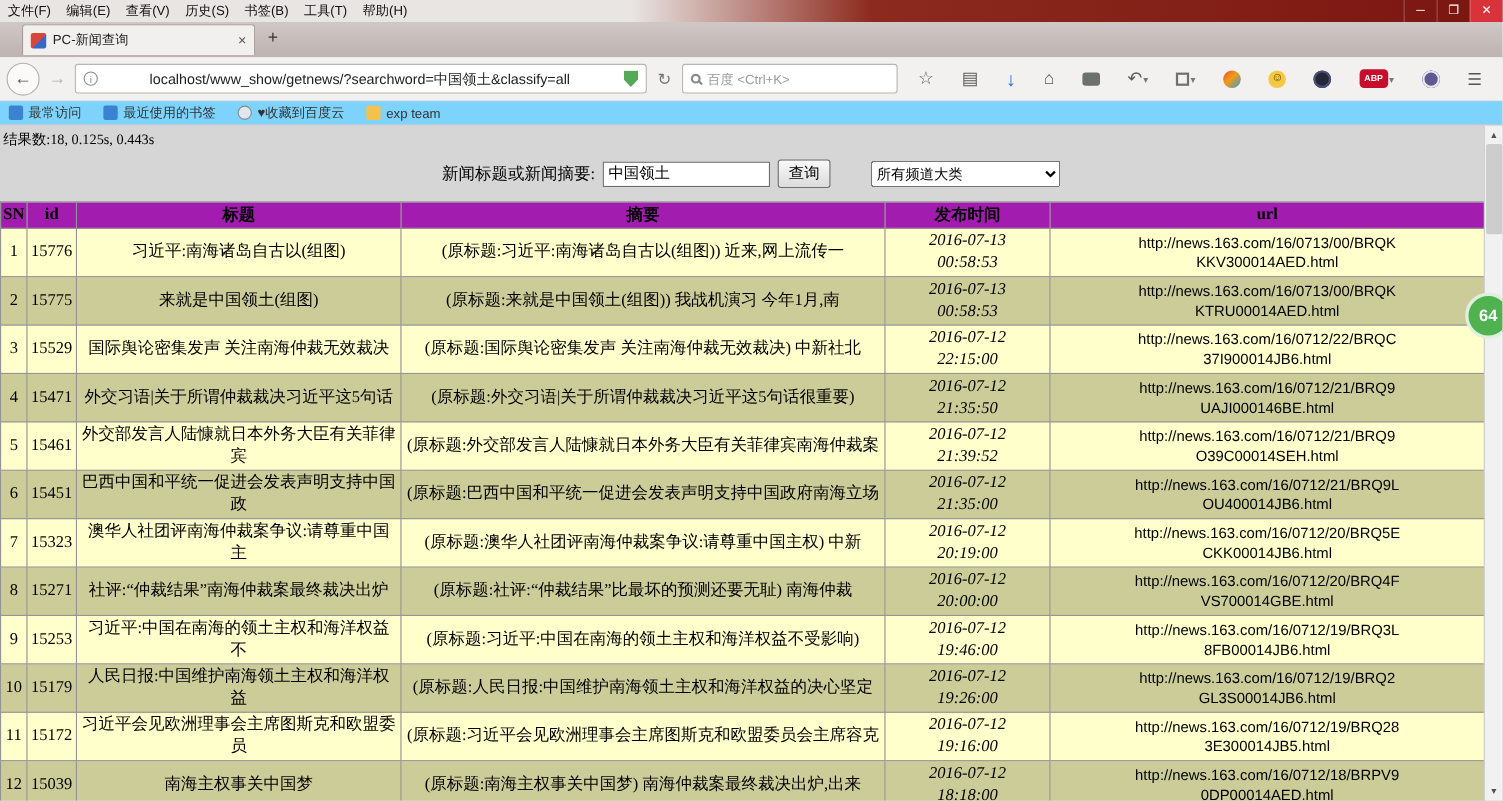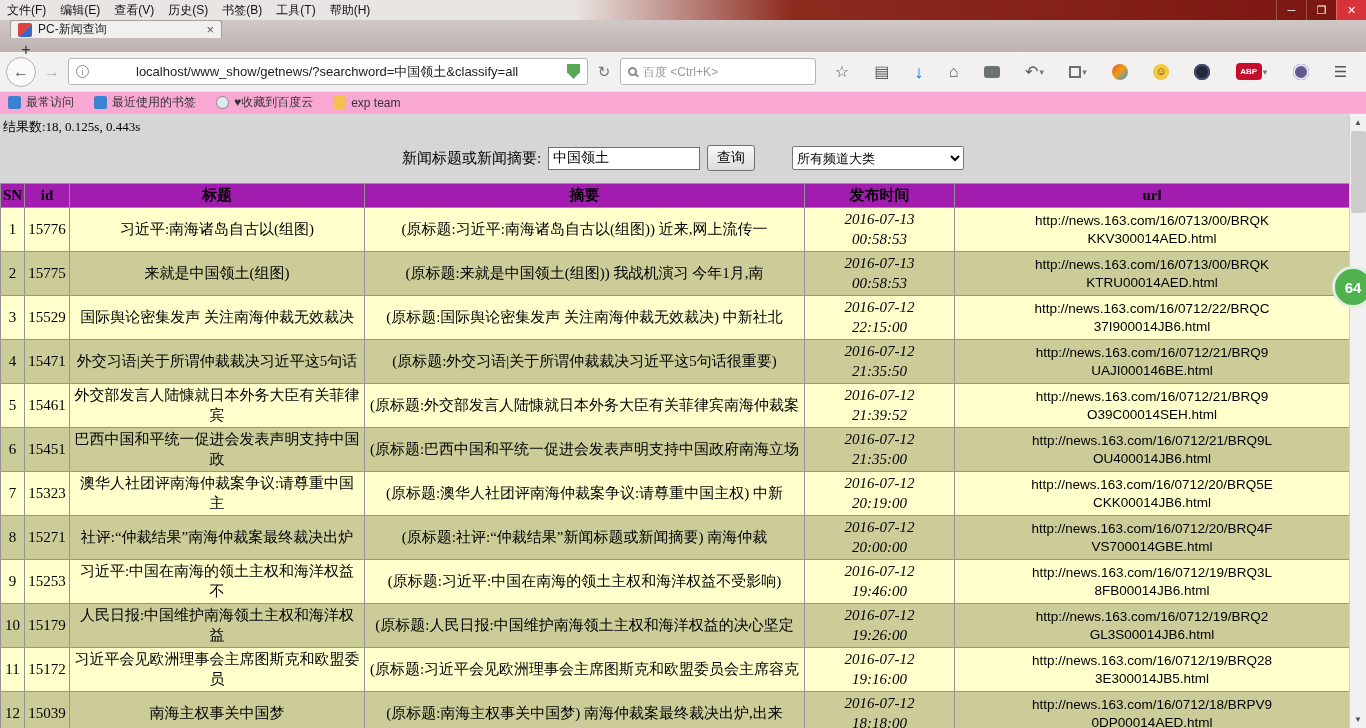--- a/index.html
+++ b/index.html
@@ -11,21 +11,21 @@
   .titlebar { height:20px; display:flex; align-items:center;
     background:linear-gradient(to right,#e9e5e3 0%,#e9e5e3 42%,#8d2a1e 58%,#7a1610 100%);
     font-size:12px; color:#111; }
   .menu-item { padding:0 7px; line-height:20px; cursor:default; }
   .win-controls { margin-left:auto; display:flex; height:20px; }
   .win-btn { width:30px; text-align:center; line-height:20px; color:#fff; font-size:11px;
     border-left:1px solid rgba(255,255,255,.25); }
   .win-btn.close { background:#d8333a; }
 
   
-  .tabbar { height:32px; background:linear-gradient(#d0c8c6,#bdb3b1); display:flex; align-items:flex-start; padding-left:10px;flex-direction:column; }
+  .tabbar { height:32px; background:linear-gradient(#d0c8c6,#bdb3b1); display:flex; align-items:center; padding-left:20px; }
   .tab { width:212px; height:28px; background:#f2f0ef; border:1px solid #a69c9a; border-bottom:none;
     border-radius:3px 3px 0 0; display:flex; align-items:center; padding:0 7px; gap:6px; font-size:12px; color:#222; }
   .tab-favicon { flex:none; width:14px; height:14px; border-radius:2px;
     background:linear-gradient(135deg,#d8453c 55%,#3b66c4 55%); }
   .tab-title { overflow:hidden; white-space:nowrap; }
   .tab-close { margin-left:auto; color:#555; font-size:13px; }
   .newtab-btn { width:26px; height:24px; margin:0 0 2px 3px; font-size:16px; color:#333; text-align:center; line-height:24px; }
 
   
   .navbar { height:40px; background:#f3f1f0; display:flex; align-items:center; padding:0 6px; gap:6px;
@@ -61,21 +61,21 @@
     font-size:11px; line-height:15px; text-align:center; }
   .dg { width:16px; height:16px; border-radius:50%; background:#24263a; box-shadow:inset 0 0 0 2px #4a4e72; }
   .abp { min-width:26px; height:17px; border-radius:4px; background:#c70d2c; color:#fff; font-size:8px; font-weight:bold;
     line-height:17px; text-align:center; padding:0 3px; }
   .fp { width:16px; height:16px; border-radius:50%; background:#5d5a8f;
     box-shadow:inset 0 0 0 2px #e9e7f5, inset 0 0 0 4px #5d5a8f; }
   .hamburger { font-size:15px; color:#555; }
   .iconwrap { display:flex; align-items:center; }
 
   
-  .bookmarksbar { height:22px; background:#f9a8d4; display:flex; align-items:center; padding:0 8px; gap:20px;
+  .bookmarksbar { height:22px; background:#7dd3fc; display:flex; align-items:center; padding:0 8px; gap:20px;
     font-size:12px; color:#333; border-bottom:1px solid #cfcccb; }
   .bm-item { display:flex; align-items:center; gap:5px; }
   .bm-icon { flex:none; width:13px; height:13px; border-radius:2px; }
   .bm-blue { background:#3b82d0; }
   .bm-globe { border-radius:50%; border:1px solid #8a8a8a; background:#dfe7ef; }
   .bm-yellow { background:#f2c14e; }
 
   
   .content { position:relative; height:614px; background:#d6d6d6; overflow:hidden; }
   .stats { font-family:"Liberation Serif", serif; font-size:13px; padding:4px 3px 0; color:#000; }
@@ -374,21 +374,21 @@
             <td>
               <div class="inner-sn">8</div>
             </td>
             <td>
               <div class="inner-id">15271</div>
             </td>
             <td>
               <div class="inner-title">社评:“仲裁结果”南海仲裁案最终裁决出炉</div>
             </td>
             <td>
-              <div class="inner-summary">(原标题:社评:“仲裁结果”新闻标题或新闻摘要) 南海仲裁</div>
+              <div class="inner-summary">(原标题:社评:“仲裁结果”比最坏的预测还要无耻) 南海仲裁</div>
             </td>
             <td>
               <div class="inner-datetime">2016-07-12 20:00:00</div>
             </td>
             <td>
               <div class="inner-url">http://news.163.com/16/0712/20/BRQ4FVS700014GBE.html</div>
             </td>
           </tr>
           <tr>
             <td>

